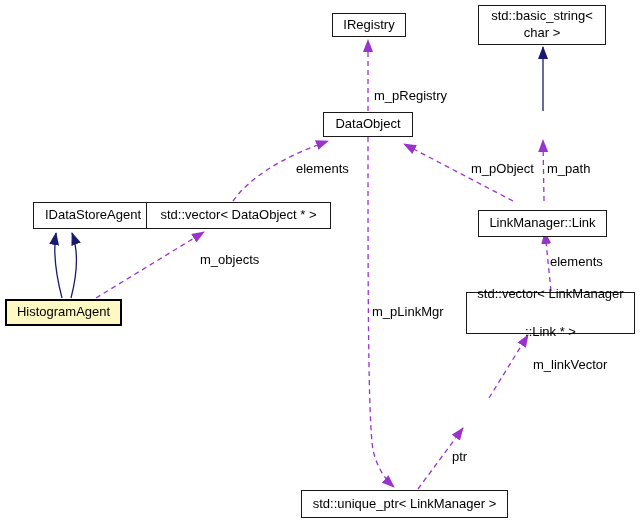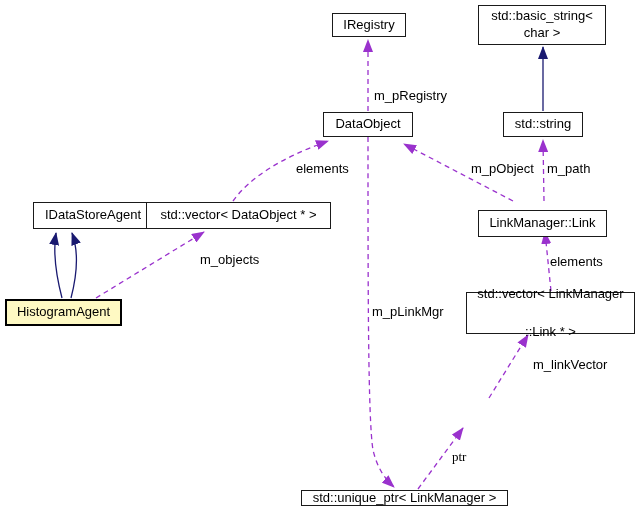--- a/index.html
+++ b/index.html
@@ -57,23 +57,20 @@
   </div>
 
   <div class="node" style="left:332px; top:13px; width:74px; height:24px;">
     <span>IRegistry</span>
   </div>
 
   <div class="node" style="left:323px; top:112px; width:90px; height:25px;">
     <span>DataObject</span>
   </div>
 
-  <div class="node" style="left:503px; top:112px; width:80px; height:25px;">
-    <span>std::string</span>
-  </div>
 
   <div class="node" style="left:4px; top:202px; width:120px; height:27px;margin-left:29px;">
     <span>IDataStoreAgent</span>
   </div>
 
   <div class="node" style="left:146px; top:202px; width:185px; height:27px;">
     <span>std::vector&lt; DataObject * &gt;</span>
   </div>
 
   <div class="node" style="left:478px; top:202px; width:129px; height:27px;margin-top:8px;">
@@ -83,27 +80,27 @@
   <div class="node focus" style="left:5px; top:299px; width:117px; height:27px;">
     <span>HistogramAgent</span>
   </div>
 
   <div class="node" style="left:466px; top:292px; width:169px; height:42px;gap:21px;">
     <span>std::vector&lt; LinkManager</span>
     <span>::Link * &gt;</span>
   </div>
 
 
-  <div class="node" style="left:301px; top:490px; width:207px; height:16px;">
+  <div class="node" style="left:301px; top:490px; width:207px; height:28px;">
     <span>std::unique_ptr&lt; LinkManager &gt;</span>
   </div>
 
   <span class="elabel" style="left:374px; top:69px;margin-top:20px;">m_pRegistry</span>
   <span class="elabel" style="left:296px; top:162px;">elements</span>
   <span class="elabel" style="left:471px; top:162px;">m_pObject</span>
   <span class="elabel" style="left:547px; top:162px;">m_path</span>
   <span class="elabel" style="left:176px; top:253px;padding-left:24px;">m_objects</span>
   <span class="elabel" style="left:550px; top:255px;">elements</span>
   <span class="elabel" style="left:372px; top:305px;">m_pLinkMgr</span>
   <span class="elabel" style="left:521px; top:358px;margin-left:12px;">m_linkVector</span>
-  <span class="elabel" style="left:452px; top:450px;font-family:Liberation Serif, serif;">ptr</span>
+  <span class="elabel" style="left:452px; top:450px;">ptr</span>
 
 </div>
 
 </body></html>

